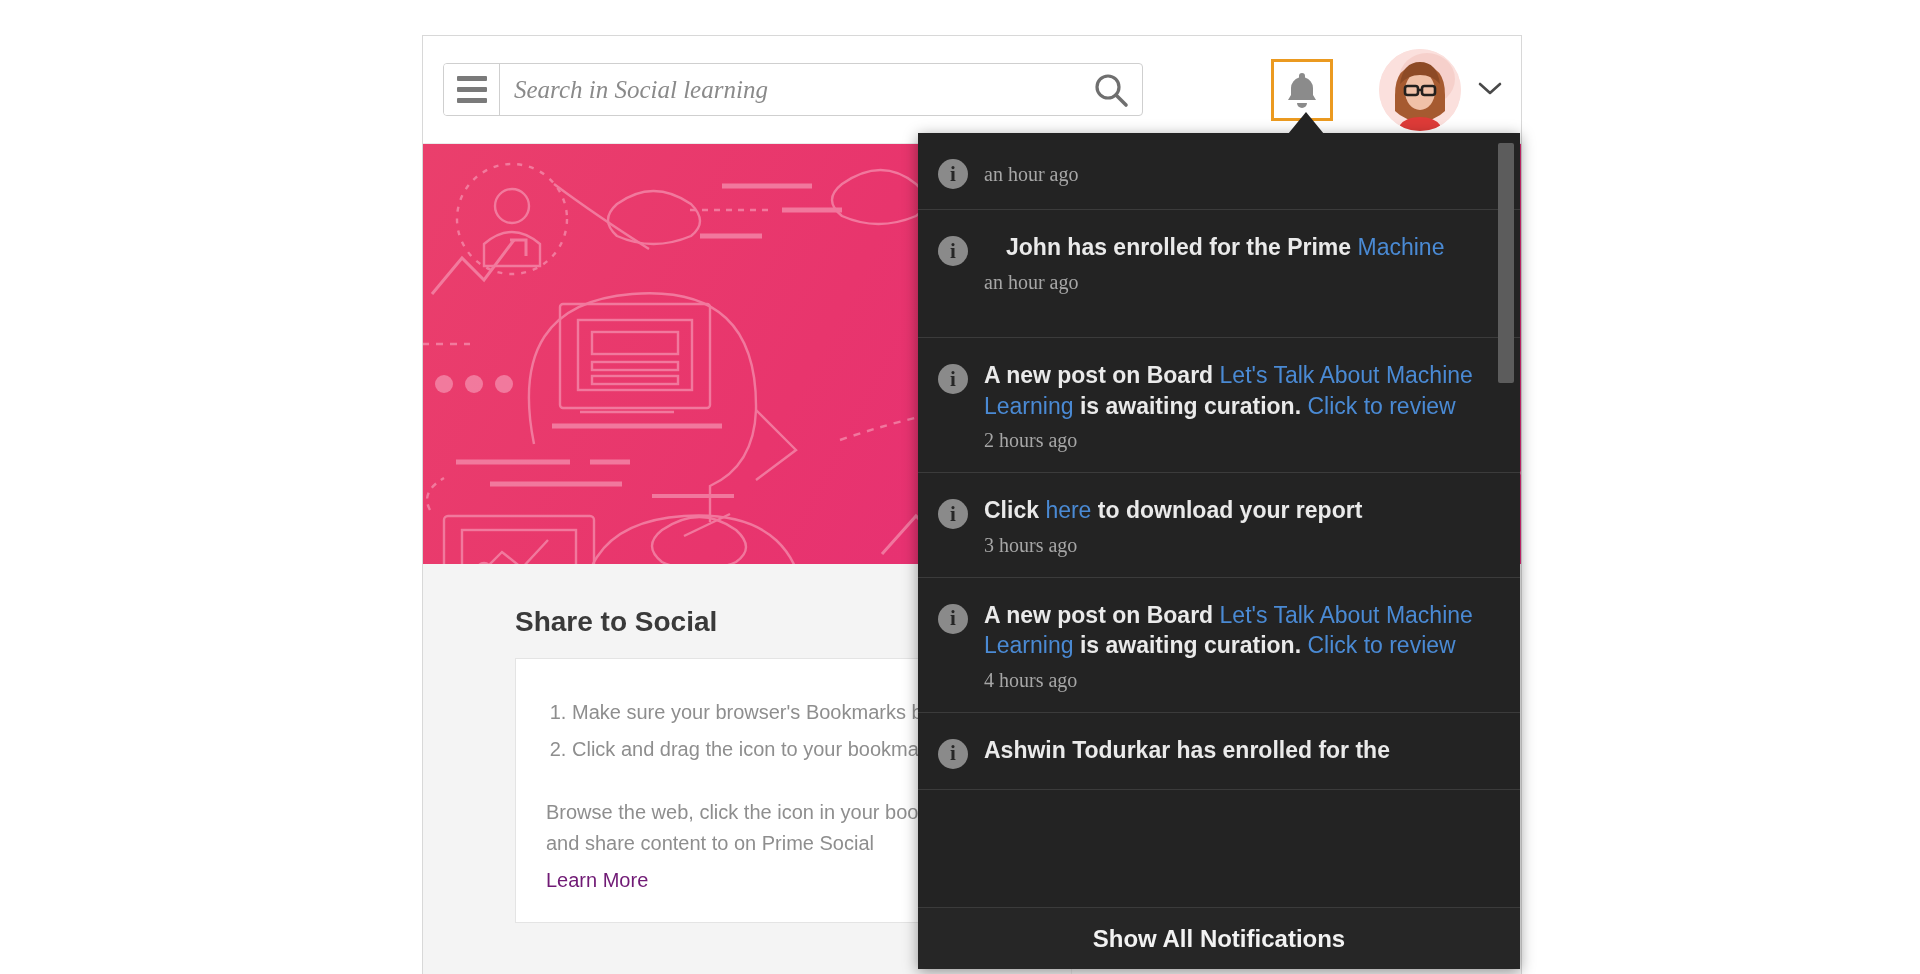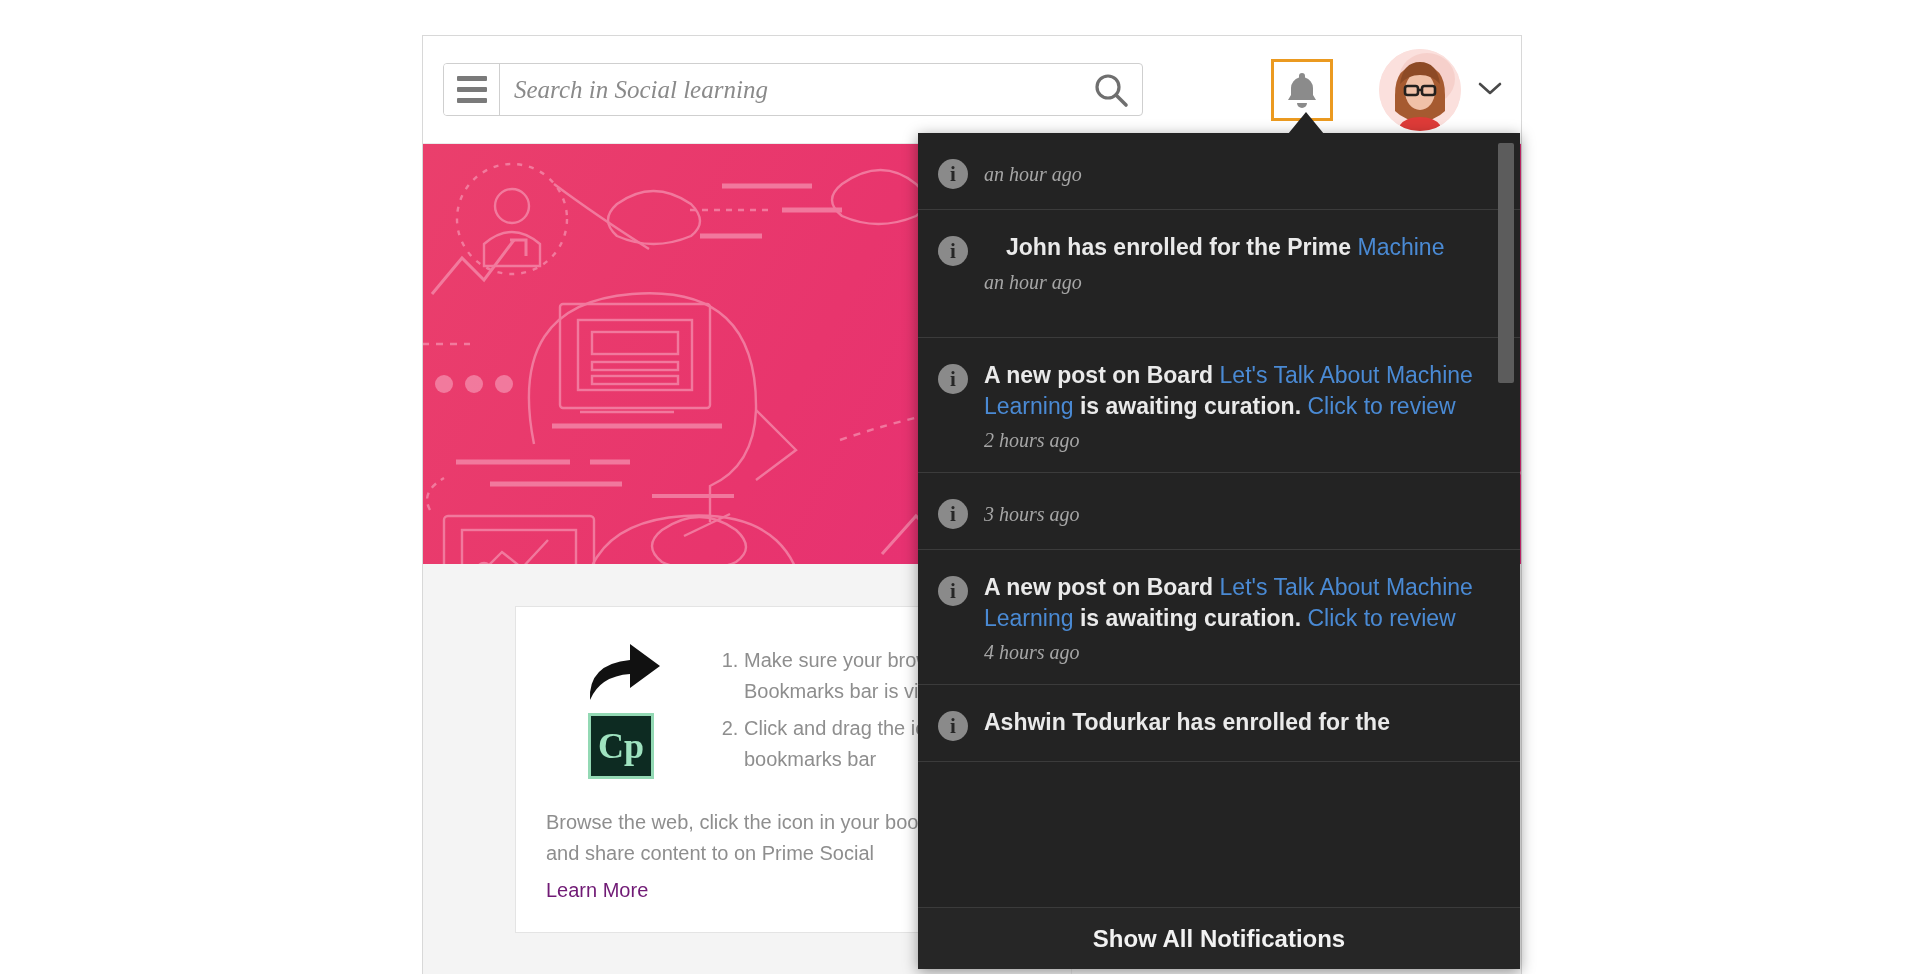--- a/index.html
+++ b/index.html
@@ -192,21 +192,21 @@
   .notif-text {
     font-size: 23px; line-height: 1.33;
     color: #eaeaea;
     font-weight: bold;
     word-wrap: break-word;
   }
   .notif-text .lnk { color: #4a8ad4; font-weight: normal; }
   .notif-text .who { font-weight: bold; }
   .notif-time {
     margin-top: 8px;
-    font-size: 20px; font-style: italic; color: #a6a6a6;
+    font-size: 20px; color: #a6a6a6;
     font-family: "Liberation Serif", serif;
   }
   .notif-item.indent .notif-text { padding-left: 22px; }
   .notif-item.indent .notif-time { padding-left: 0; }
 
   .notif-footer {
     height: 62px;
     background: #262626;
     border-top: 1px solid #3b3b3b;
     display: flex; align-items: center; justify-content: center;
@@ -372,31 +372,24 @@
           <path d="M606 470 q26 -24 52 0 l0 22 l-52 0 z"></path>
           <circle cx="632" cy="436" r="16"></circle>
           <line x1="872" y1="462" x2="998" y2="462" stroke-dasharray="7 7"></line>
           <path d="M1040 330 q32 -22 60 0"></path>
         </g>
       </svg>
     </div>
 
     <div class="content-area">
       <div class="col-left">
+        <div class="section-title">Share to Social</div>
 
         <div class="share-card">
           <div class="share-top">
-            <div class="cp-block">
-              <div class="arrow-wrap">
-                <svg width="86" height="62" viewBox="0 0 86 62">
-                  <path d="M12 58 q-2 -36 40 -40 l0 -16 l30 22 l-30 22 l0 -14 q-30 2 -40 26 z" fill="#111111"></path>
-                </svg>
-              </div>
-              <div class="cp-icon">Cp</div>
-            </div>
             <div class="steps">
               <ol>
                 <li>Make sure your browser's Bookmarks bar is visible</li>
                 <li>Click and drag the icon to your bookmarks bar</li>
               </ol>
             </div>
           </div>
           <div class="share-desc">Browse the web, click the icon in your bookmark's bar, and share content to on Prime Social</div>
           <a class="learn-more">Learn More</a>
         </div>
@@ -425,20 +418,21 @@
         <div class="notif-item">
           <div class="info-icon">i</div>
           <div class="notif-body">
             <div class="notif-text"><span>A new post on Board </span><span class="lnk">Let's Talk About Machine Learning</span><span> is awaiting curation. </span><span class="lnk">Click to review</span></div>
             <div class="notif-time">2 hours ago</div>
           </div>
         </div>
         <div class="notif-item">
           <div class="info-icon">i</div>
           <div class="notif-body">
+            <div class="notif-text"><span>Click </span><span class="lnk">here</span><span> to download your report</span></div>
             <div class="notif-time">3 hours ago</div>
           </div>
         </div>
         <div class="notif-item">
           <div class="info-icon">i</div>
           <div class="notif-body">
             <div class="notif-text"><span>A new post on Board </span><span class="lnk">Let's Talk About Machine Learning</span><span> is awaiting curation. </span><span class="lnk">Click to review</span></div>
             <div class="notif-time">4 hours ago</div>
           </div>
         </div>

